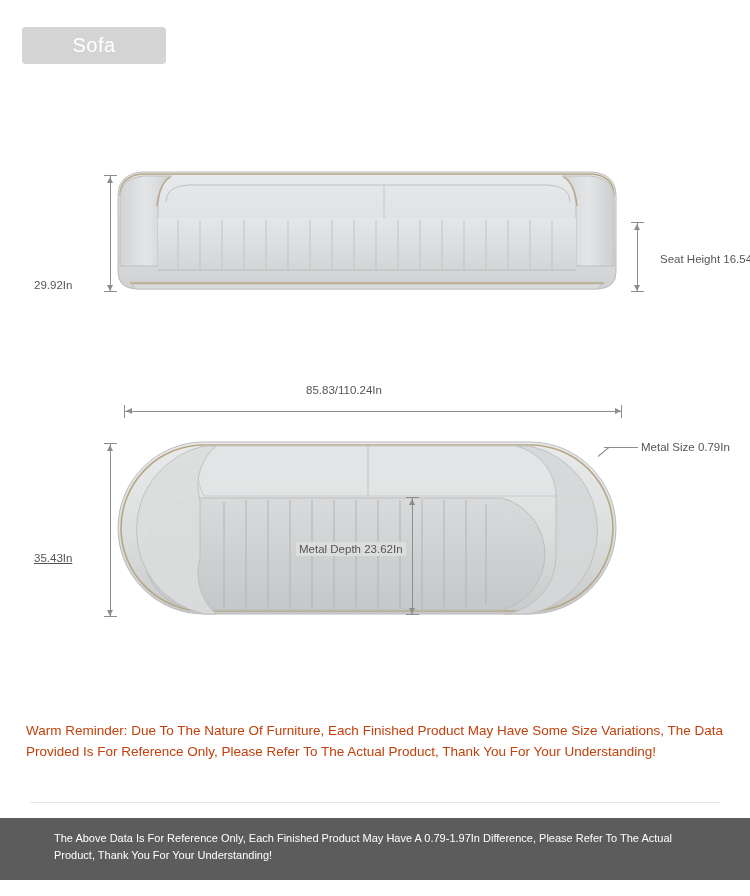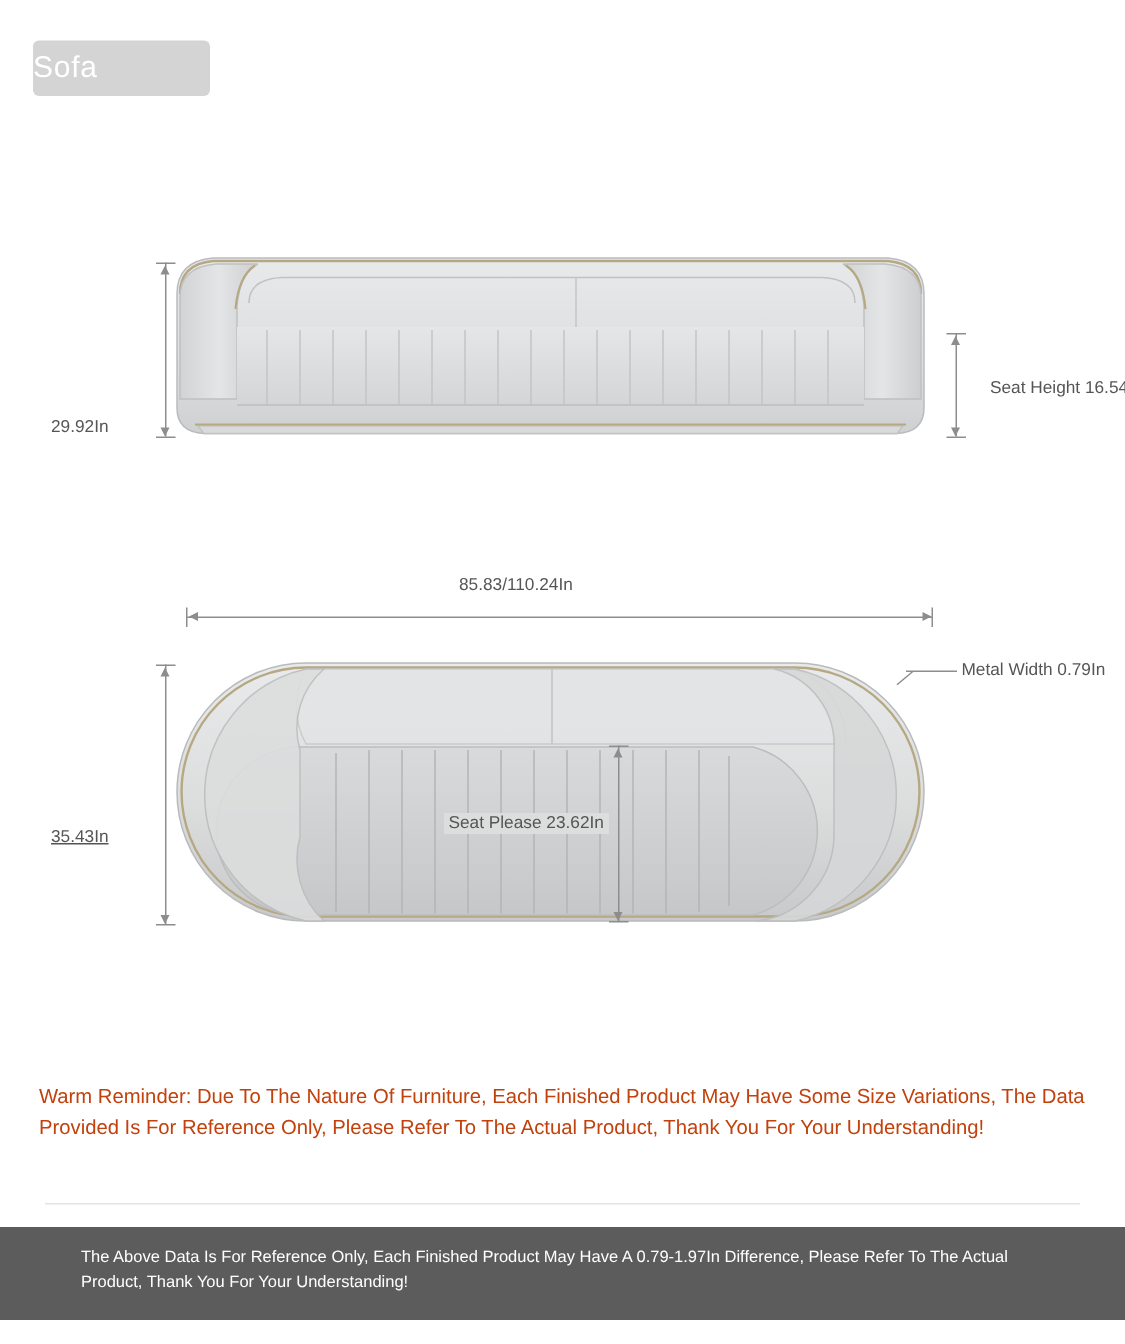--- a/index.html
+++ b/index.html
@@ -14,27 +14,27 @@
     font-family: "Liberation Sans", sans-serif;
     color: #555555;
     overflow: hidden;
   }
 
   
   .title-badge {
     position: absolute;
     left: 22px;
     top: 27px;
-    width: 118px;
+    width: 144px;
     height: 37px;
     background: #d4d4d4;
     border-radius: 4px;
     display: flex;
     align-items: center;
-    justify-content: flex-start;
+    justify-content: center;
   }
   .title-badge span {
     color: #ffffff;
     font-size: 20px;
     letter-spacing: 0.5px;
   }
 
   
   .dim-label {
     position: absolute;
@@ -280,27 +280,27 @@
 
 <div class="vline" style="left:110px; top:443px; height:173px;"></div>
 <div class="cap-h" style="left:104px; top:443px; width:13px;"></div>
 <div class="cap-h" style="left:104px; top:616px; width:13px;"></div>
 <div class="arrow arrow-up" style="left:107px; top:445px;"></div>
 <div class="arrow arrow-down" style="left:107px; top:610px;"></div>
 <div class="dim-label" style="left:34px; top:552px;text-decoration:underline;">35.43In</div>
 
 <div class="hline" style="left:604px; top:447px; width:34px;"></div>
 <div class="hline" style="left:598px; top:456px; width:14px; transform:rotate(-40deg); transform-origin:left center;"></div>
-<div class="dim-label" style="left:641px; top:441px;">Metal Width 0.79In</div>
+<div class="dim-label" style="left:641px; top:441px;">Metal Size 0.79In</div>
 
 <div class="vline" style="left:412px; top:497px; height:117px;"></div>
 <div class="cap-h" style="left:406px; top:497px; width:13px;"></div>
 <div class="cap-h" style="left:406px; top:614px; width:13px;"></div>
 <div class="arrow arrow-up" style="left:409px; top:499px;"></div>
 <div class="arrow arrow-down" style="left:409px; top:608px;"></div>
-<div class="dim-label" style="left:296px; top:542px; background:#dcdddd; padding:1px 3px;">Seat Please 23.62In</div>
+<div class="dim-label" style="left:296px; top:542px; background:#dcdddd; padding:1px 3px;">Metal Depth 23.62In</div>
 
 <p class="reminder">Warm Reminder: Due To The Nature Of Furniture, Each Finished Product May Have Some Size Variations, The Data Provided Is For Reference Only, Please Refer To The Actual Product, Thank You For Your Understanding!</p>
 <div class="divider"></div>
 
 <div class="footer-bar">
   <p>The Above Data Is For Reference Only, Each Finished Product May Have A 0.79-1.97In Difference, Please Refer To The Actual Product, Thank You For Your Understanding!</p>
 </div>
 
 </body></html>

